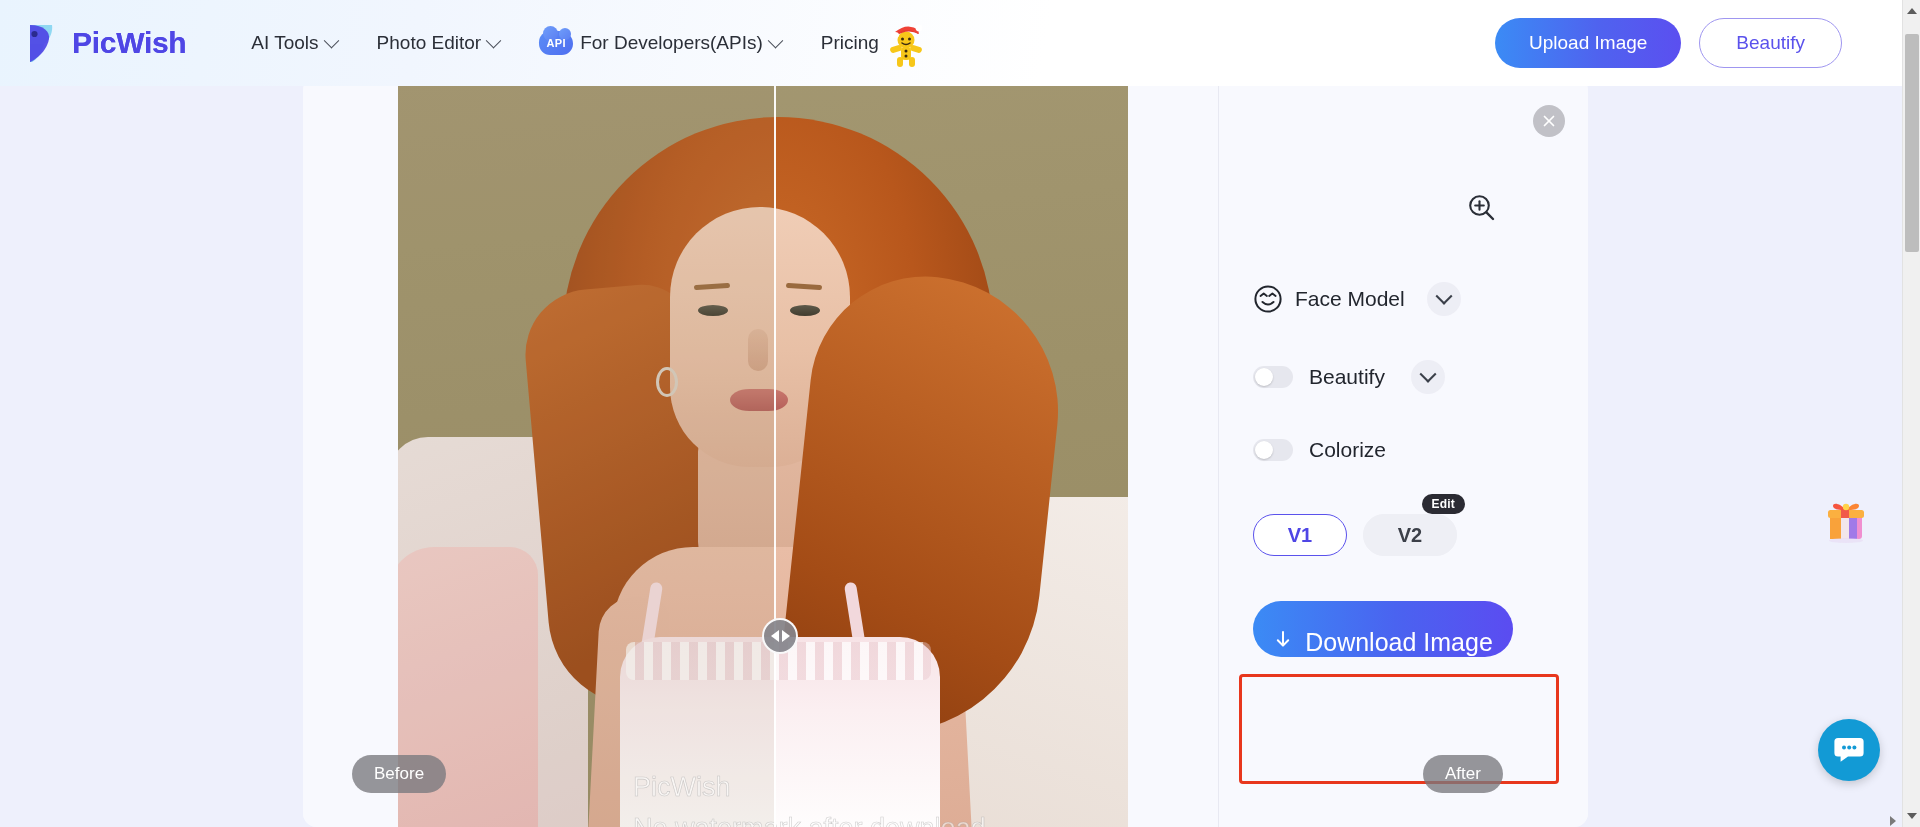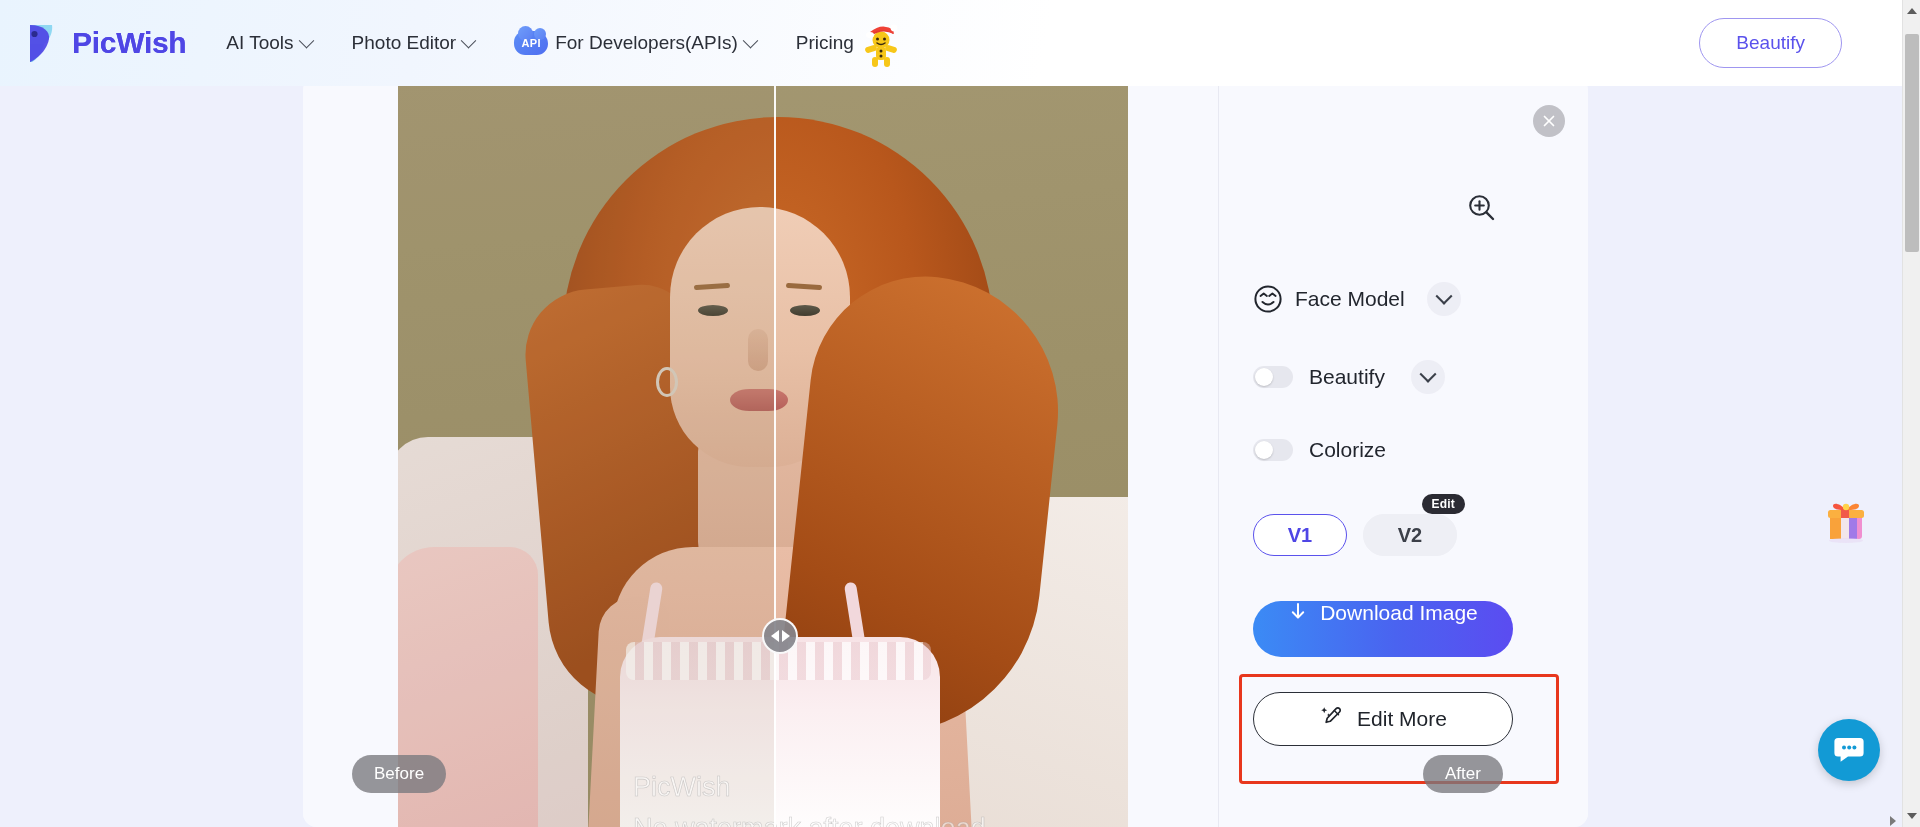--- a/index.html
+++ b/index.html
@@ -28,21 +28,21 @@
     display: flex; align-items: center; gap: 10px;
     margin-left: 22px;
   }
   .logo-mark { width: 40px; height: 42px; position: relative; }
   .logo-text {
     font-size: 30px; font-weight: bold; letter-spacing: -0.3px;
     color: #4f46e5;
     background: linear-gradient(90deg,#4f46e5,#5b52ec);
     -webkit-background-clip: text; background-clip: text;
   }
-  .nav { display: flex; align-items: center; margin-left: 40px; gap: 40px; }
+  .nav { display: flex; align-items: center; margin-left: 65px; gap: 40px; }
   .nav-item {
     display: flex; align-items: center; gap: 7px;
     font-size: 19px; color: #2b2f38; cursor: pointer;
     white-space: nowrap;
   }
   .chev {
     display: inline-block; width: 11px; height: 11px;
     border-right: 1.8px solid #4a4f59; border-bottom: 1.8px solid #4a4f59;
     transform: rotate(45deg) translate(-2px,-2px);
   }
@@ -320,22 +320,22 @@
   .beta-badge {
     position:absolute; right:-9px; top:-21px;
     background:#2b2b33; color:#fff; font-size:12px; font-weight:bold;
     padding:3px 10px; border-radius:11px; letter-spacing:0.2px;
   }
 
   .btn-dl-img {
     position:absolute; left: 34px; top: 524px;
     width: 260px; height: 56px; border-radius: 29px;
     background: linear-gradient(90deg,#3b8bf5 0%, #4a63f0 55%, #5b4cf1 100%);
-    color:#fff; font-size:21px; border:none; cursor:pointer;
-    display:flex; align-items:flex-start; justify-content:center; gap:12px;
+    color:#fff; font-size:25px; border:none; cursor:pointer;
+    display:flex; align-items:flex-end; justify-content:center; gap:12px;
   }
   .highlight-box {
     position:absolute; left: 20px; top: 597px;
     width: 320px; height: 110px;
     border: 3px solid #e8371d; border-radius: 4px;
   }
   .btn-edit-more {
     position:absolute; left: 34px; top: 615px;
     width: 260px; height: 54px; border-radius: 28px;
     background:#ffffff; border:1.6px solid #2b2f38; color:#20242b;
@@ -439,20 +439,21 @@
             <circle cx="24.5" cy="20" r="1.5" fill="#3a2a10"></circle>
             <path d="M17 24 q4 3 8 0" stroke="#3a2a10" stroke-width="1.5" fill="none" stroke-linecap="round"></path>
             <circle cx="21" cy="32" r="1.5" fill="#3a2a10"></circle>
             <circle cx="21" cy="37" r="1.5" fill="#3a2a10"></circle>
           </svg>
         </span>
       </div>
     </nav>
 
     <div class="header-right">
+      <button class="btn-upload">Upload Image</button>
       <button class="btn-download-top">Beautify</button>
     </div>
   </div>
 
   <div class="stage">
     <div class="editor-card">
 
       <div class="canvas-area">
 
         <div class="photo">
@@ -562,31 +563,20 @@
             <svg width="20" height="22" viewBox="0 0 20 22">
               <line x1="10" y1="3" x2="10" y2="16" stroke="#fff" stroke-width="2" stroke-linecap="round"></line>
               <path d="M4.8 11.2 L10 16.6 L15.2 11.2" fill="none" stroke="#fff" stroke-width="2" stroke-linecap="round" stroke-linejoin="round"></path>
             </svg>
           </span>
           <span>Download Image</span>
         </button>
 
         <div class="highlight-box"></div>
 
-        <button class="btn-edit-more">
-          <span>
-            <svg width="26" height="26" viewBox="0 0 26 26">
-              <path d="M20.5 4.6 a2.4 2.4 0 0 1 0 3.4 L11.2 17.3 l-4 1 l1 -4 L17.1 4.6 a2.4 2.4 0 0 1 3.4 0 Z" fill="none" stroke="#20242b" stroke-width="1.7" stroke-linejoin="round"></path>
-              <path d="M15.3 6.5 l4.2 4.2" stroke="#20242b" stroke-width="1.5" stroke-linecap="round"></path>
-              <path d="M5.2 3.2 l0.9 2.1 l2.1 0.9 l-2.1 0.9 l-0.9 2.1 l-0.9 -2.1 l-2.1 -0.9 l2.1 -0.9 Z" fill="#20242b"></path>
-              <path d="M9.6 9.3 l0.5 1.2 l1.2 0.5 l-1.2 0.5 l-0.5 1.2 l-0.5 -1.2 l-1.2 -0.5 l1.2 -0.5 Z" fill="#20242b"></path>
-            </svg>
-          </span>
-          <span>Edit More</span>
-        </button>
 
       </div>
     </div>
   </div>
 
   <span class="gift-icon">
     <svg width="52" height="52" viewBox="0 0 52 52">
       <rect x="10" y="22" width="32" height="24" rx="3" fill="#f08fd0"></rect>
       <rect x="10" y="22" width="11" height="24" fill="#f9a23a"></rect>
       <rect x="21" y="22" width="8" height="24" fill="#f2e6ea"></rect>

